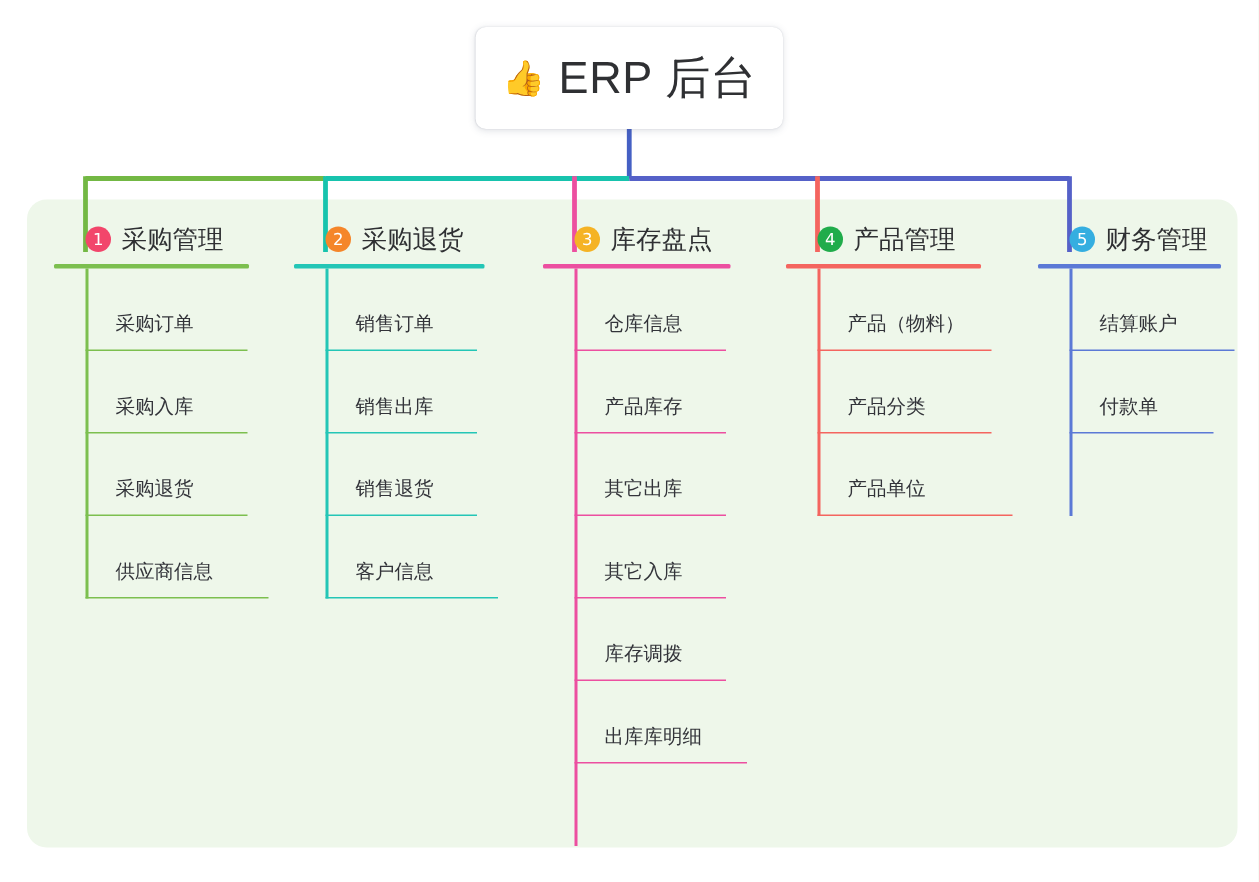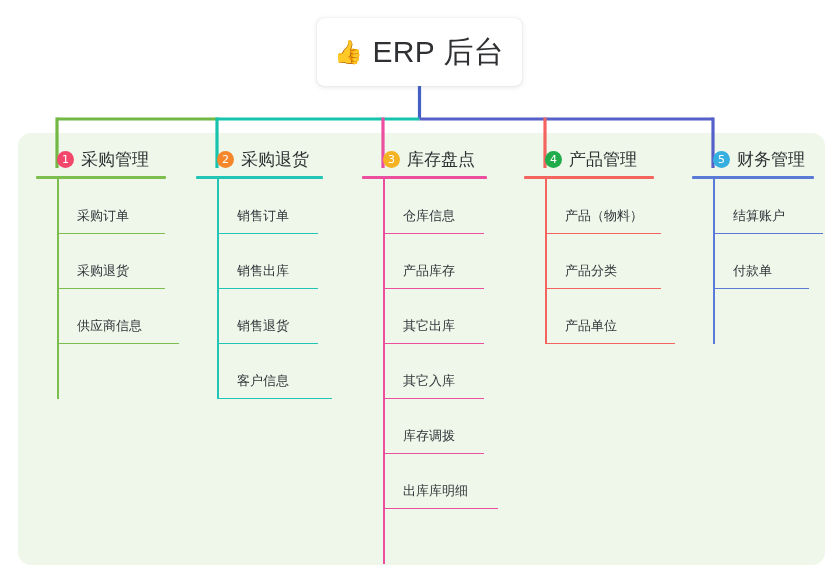--- a/index.html
+++ b/index.html
@@ -172,20 +172,24 @@
           <span class="head-label">采购管理</span>
         </div>
         <div class="head-rule" style="width: 130px; background: rgb(124, 191, 79);"></div>
         <div class="items">
           <div class="spine" style="background: rgb(124, 191, 79); height: 220px;"></div>
           <div class="item">
             <span class="item-label">采购订单</span>
             <div class="item-rule" style="width: 108px; background: rgb(124, 191, 79);"></div>
           </div>
           <div class="item">
+            <span class="item-label">采购入库</span>
+            <div class="item-rule" style="width: 108px; background: rgb(124, 191, 79);"></div>
+          </div>
+          <div class="item">
             <span class="item-label">采购退货</span>
             <div class="item-rule" style="width: 108px; background: rgb(124, 191, 79);"></div>
           </div>
           <div class="item">
             <span class="item-label">供应商信息</span>
             <div class="item-rule" style="width: 122px; background: rgb(124, 191, 79);"></div>
           </div>
         </div>
       </div>
       <div class="column" style="left: 196px; top: 146px;">

